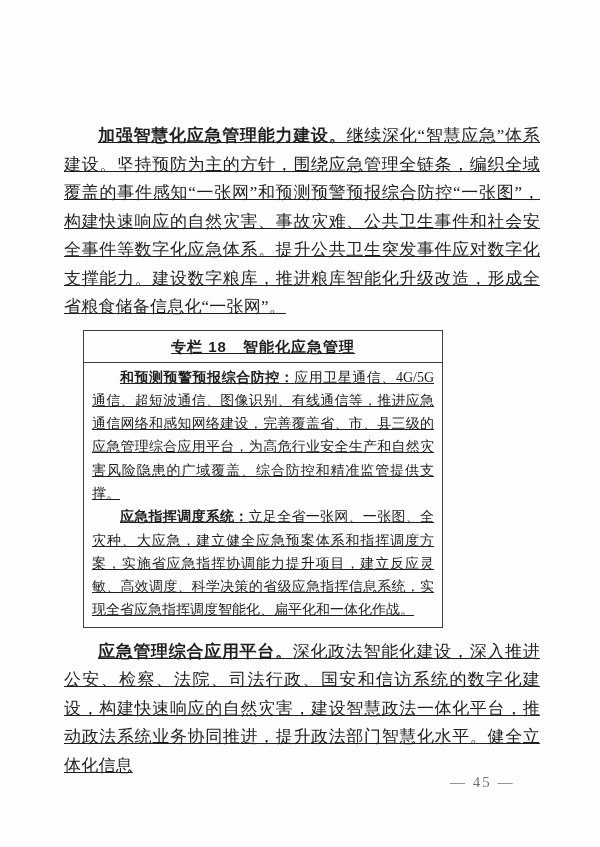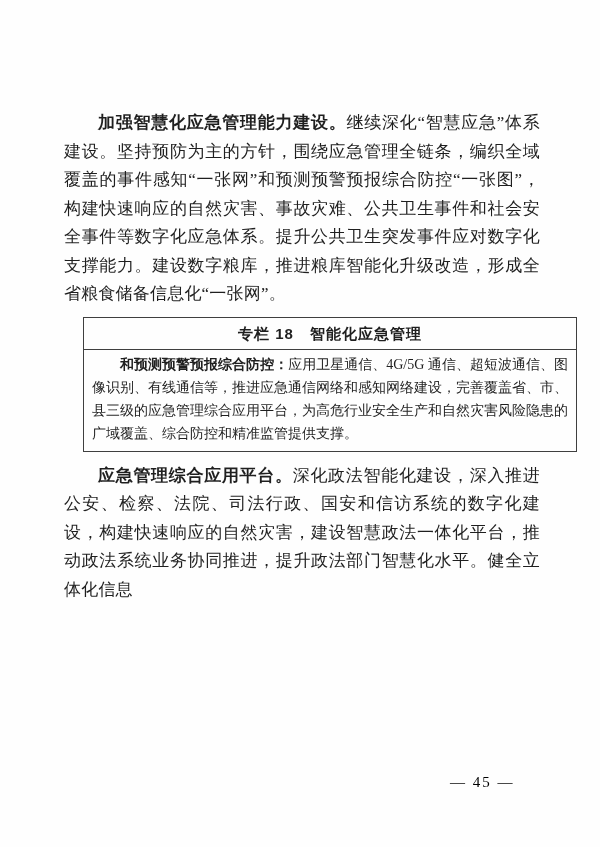--- a/index.html
+++ b/index.html
@@ -8,41 +8,42 @@
     width: 600px;
     height: 847px;
     background: #fefefe;
     overflow: hidden;
     font-family: "Liberation Serif", "DejaVu Serif", serif;
     color: #1f1f1f;
   }
   .content {
     position: absolute;
     left: 64px;
-    top: 3px;
+    top: 16px;
     width: 476px;
+    text-decoration: underline;
   }
   p.body-para {
     margin: 0;
     font-size: 17px;
     line-height: 28.5px;
     text-align: justify;
     text-indent: 2em;
     letter-spacing: 0.2px;
   }
   p.body-para.first { margin-top: 106px; }
   p.body-para.after-box { margin-top: 10px; }
   .lead {
     font-weight: 700;
     font-family: "Liberation Sans", "DejaVu Sans", sans-serif;
   }
   .feature-box {
     box-sizing: border-box;
     margin: 8px 0 0 19px;
-    width: 494px;
+    width: 360px;
     border: 1.5px solid #3f3f3f;
     background: #fefefe;
   }
   .feature-box-title {
     height: 31px;
     line-height: 31px;
     text-align: center;
     font-size: 15px;
     font-weight: 700;
     font-family: "Liberation Sans", "DejaVu Sans", sans-serif;
@@ -55,40 +56,41 @@
     font-size: 14px;
     line-height: 23.3px;
     text-align: justify;
     text-indent: 2em;
   }
   .page-footer {
     position: absolute;
     left: 450px;
     top: 774px;
     font-size: 15px;
-    color: #000000;
+    color: #737373;
     letter-spacing: 2px;
     white-space: nowrap;
   }
 </style>
 </head>
 <body>
 
 <div class="page">
   <div class="content">
 
     <p class="body-para first"><span class="lead">加强智慧化应急管理能力建设。</span><span>继续深化“智慧应急”体系建设。坚持预防为主的方针，围绕应急管理全链条，编织全域覆盖的事件感知“一张网”和预测预警预报综合防控“一张图”，构建快速响应的自然灾害、事故灾难、公共卫生事件和社会安全事件等数字化应急体系。提升公共卫生突发事件应对数字化支撑能力。建设数字粮库，推进粮库智能化升级改造，形成全省粮食储备信息化“一张网”。</span></p>
 
     <div class="feature-box">
       <div class="feature-box-title">专栏 18　智能化应急管理</div>
       <div class="feature-box-content">
 
         <p class="box-item"><span class="lead">和预测预警预报综合防控：</span><span>应用卫星通信、4G/5G 通信、超短波通信、图像识别、有线通信等，推进应急通信网络和感知网络建设，完善覆盖省、市、县三级的应急管理综合应用平台，为高危行业安全生产和自然灾害风险隐患的广域覆盖、综合防控和精准监管提供支撑。</span></p>
 
 
+        <p class="box-item"><span class="lead">应急指挥调度系统：</span><span>立足全省一张网、一张图、全灾种、大应急，建立健全应急预案体系和指挥调度方案，实施省应急指挥协调能力提升项目，建立反应灵敏、高效调度、科学决策的省级应急指挥信息系统，实现全省应急指挥调度智能化、扁平化和一体化作战。</span></p>
 
       </div>
     </div>
 
     <p class="body-para after-box"><span class="lead">应急管理综合应用平台。</span><span>深化政法智能化建设，深入推进公安、检察、法院、司法行政、国安和信访系统的数字化建设，构建快速响应的自然灾害，建设智慧政法一体化平台，推动政法系统业务协同推进，提升政法部门智慧化水平。健全立体化信息</span></p>
 
   </div>
 
   <div class="page-footer">— 45 —</div>
 </div>

